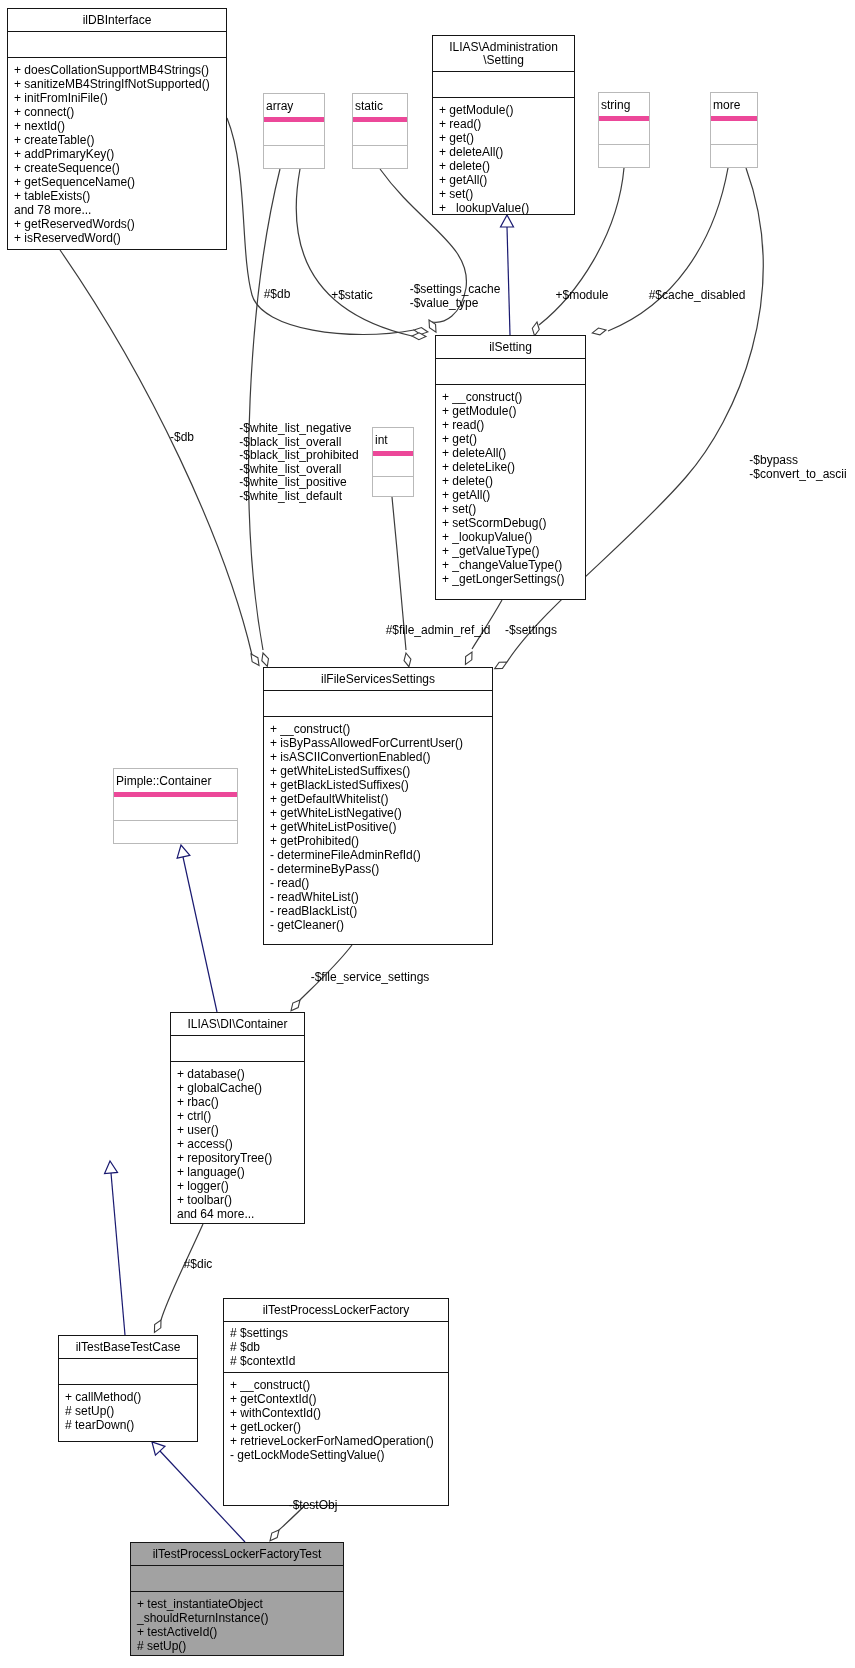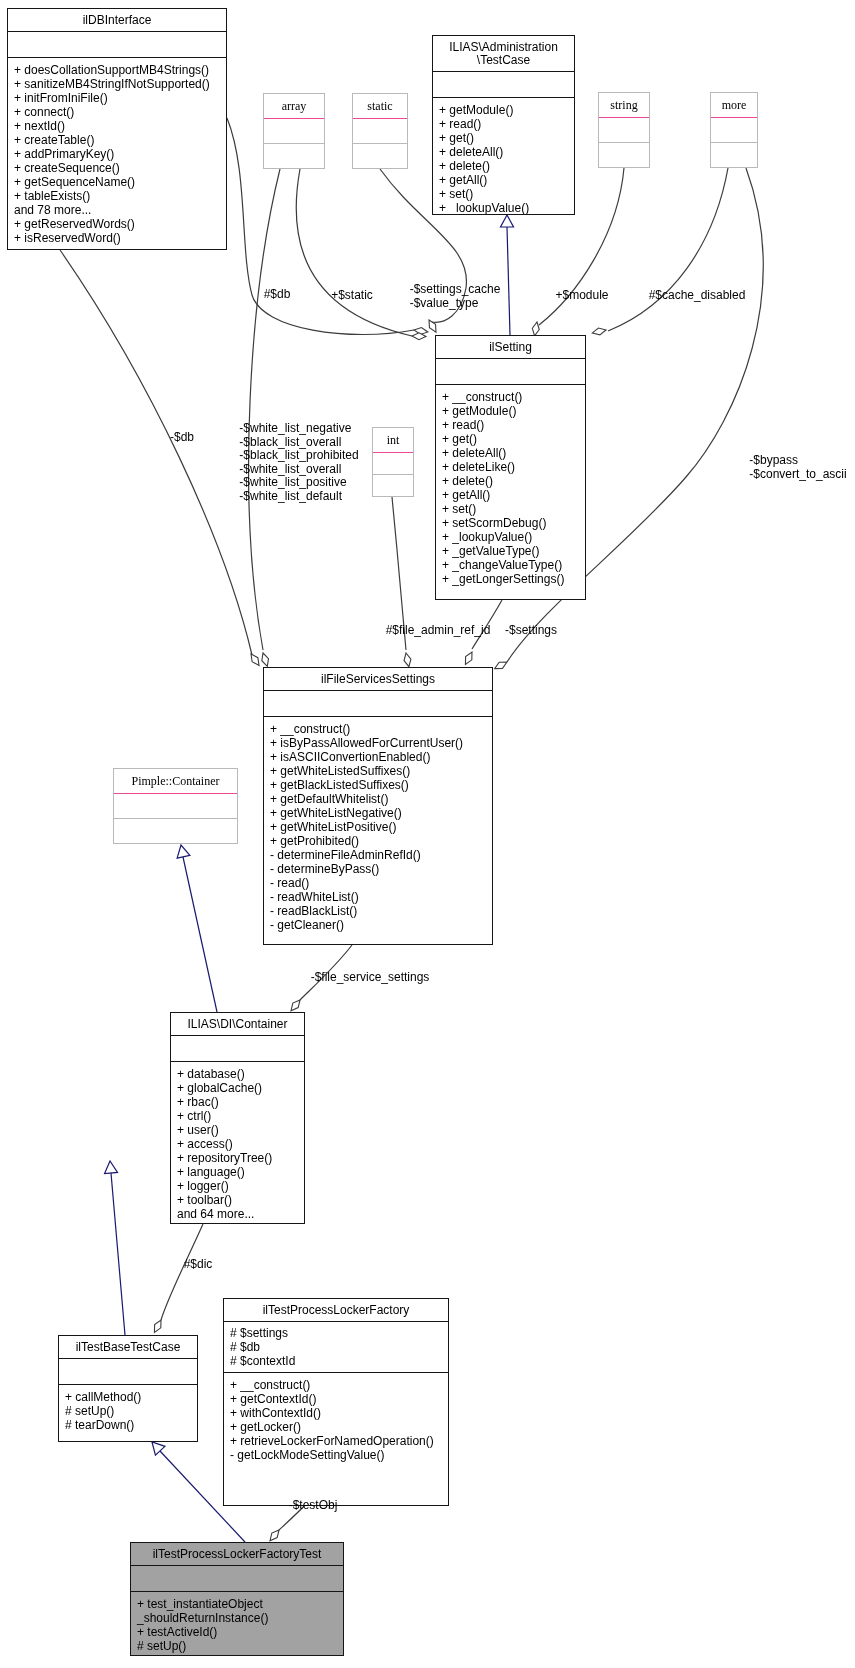--- a/index.html
+++ b/index.html
@@ -11,21 +11,21 @@
     display:flex;flex-direction:column;box-sizing:border-box;overflow:hidden;}
   .uml-title{text-align:center;padding:5px 3px 4px 3px;border-bottom:1.5px solid #151515;
     white-space:pre-line;line-height:13px;flex:0 0 auto;}
   .uml-attrs{flex:0 0 auto;min-height:26px;border-bottom:1.5px solid #151515;
     padding:4px 6px;white-space:pre-line;line-height:14px;box-sizing:border-box;}
   .uml-methods{flex:1 1 auto;padding:5px 6px;white-space:pre-line;line-height:14px;}
   .uml-gray{background:#a2a2a2;}
 
   .prim{position:absolute;background:#fff;border:1px solid #b9b9b9;
     display:flex;flex-direction:column;box-sizing:border-box;}
-  .prim-t{text-align:center;padding:5px 2px 4px 2px;border-bottom:1px solid #ec4899;flex:0 0 auto;font-family:Liberation Serif, serif;}
+  .prim-t{text-align:left;padding:5px 2px 4px 2px;border-bottom:5px solid #ec4899;flex:0 0 auto;}
   .prim-c{flex:1 1 auto;border-bottom:1px solid #b9b9b9;}
   .prim-c.last{border-bottom:none;}
 
   .elabel{position:absolute;transform:translate(-50%,-50%);white-space:pre-line;
     text-align:left;line-height:13.5px;color:#000;}
 </style>
 </head>
 <body>
 
 <div id="diagram">
@@ -91,21 +91,21 @@
 + createSequence()
 + getSequenceName()
 + tableExists()
 and 78 more...
 + getReservedWords()
 + isReservedWord()</div>
   </div>
 
   <div class="uml-class" style="left:432px;top:35px;width:143px;height:180px">
     <div class="uml-title">ILIAS\Administration
-\TestCase</div>
+\Setting</div>
     <div class="uml-attrs"></div>
     <div class="uml-methods">+ getModule()
 + read()
 + get()
 + deleteAll()
 + delete()
 + getAll()
 + set()
 + _lookupValue()</div>
   </div>

